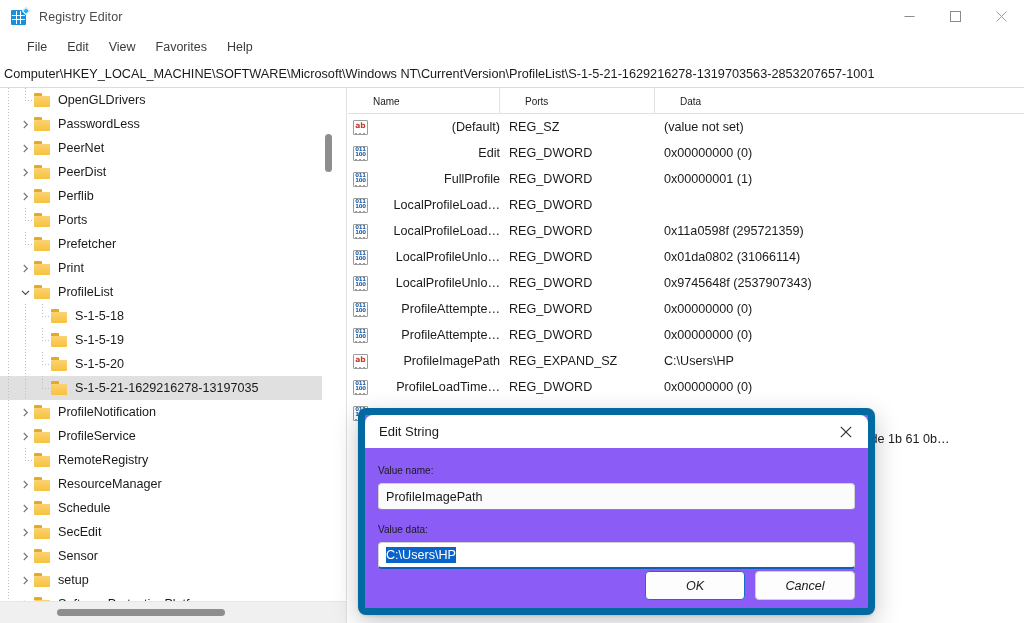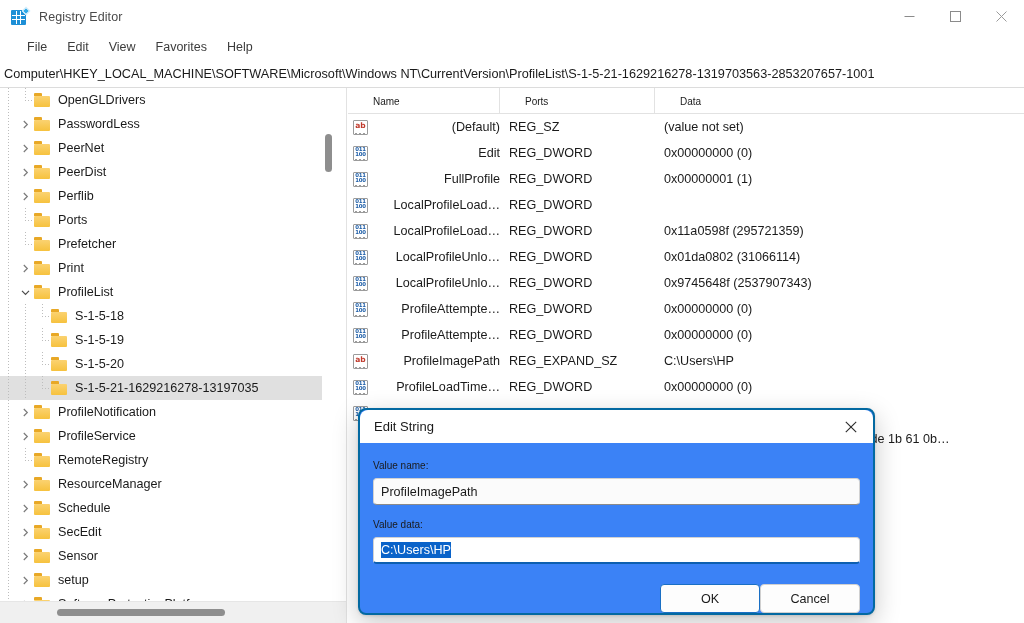--- a/index.html
+++ b/index.html
@@ -228,23 +228,23 @@
     font-family: "DejaVu Sans", sans-serif;
     font-weight: 700; line-height: 1;
   }
   .vicon.sz .lbl { color: #c0392b; font-size: 7.5px; }
   .vicon.dw .lbl { color: #1f5fa8; font-size: 5.4px; letter-spacing: -.2px; }
 
   
   .dialog {
     position: absolute; left: 358px; top: 408px;
     width: 517px; height: 207px;
-    background: #3b82f6;
+    background: #8b5cf6;
     border-radius: 8px;
-    border: 2px solid #0369a1;
+    border: 7px solid #0369a1;
     box-shadow: 0 8px 26px rgba(0,0,0,.22), 0 1px 3px rgba(0,0,0,.12);
     overflow: hidden;
   }
   .dlg-title {
     height: 33px; background: #ffffff;
     display: flex; align-items: center;
     padding-left: 14px;
     border-radius: 8px 8px 0 0;
   }
   .dlg-title span { font-size: 13px; color: #1a1a1a; }
@@ -268,22 +268,22 @@
   }
   .finput.focused {
     background: #ffffff;
     border-bottom: 2px solid #0d5fb0;
   }
   .sel-text {
     background: #0a63c9; color: #ffffff;
     padding: 1px 0;
   }
   .dlg-buttons {
-    position: absolute; right: 13px; bottom: 0;
-    display: flex; 
+    position: absolute; right: 13px; bottom: 8px;
+    display: flex; gap: 10px; font-style: italic;
   }
   .btn {
     width: 100px; height: 29px;
     border-radius: 4px;
     background: #fdfdfd;
     border: 1px solid #d0d0d0;
     font-size: 12.6px; color: #1a1a1a;
     display: flex; align-items: center; justify-content: center;
   }
   .btn.primary { border: 1px solid #1a6fc4; }

